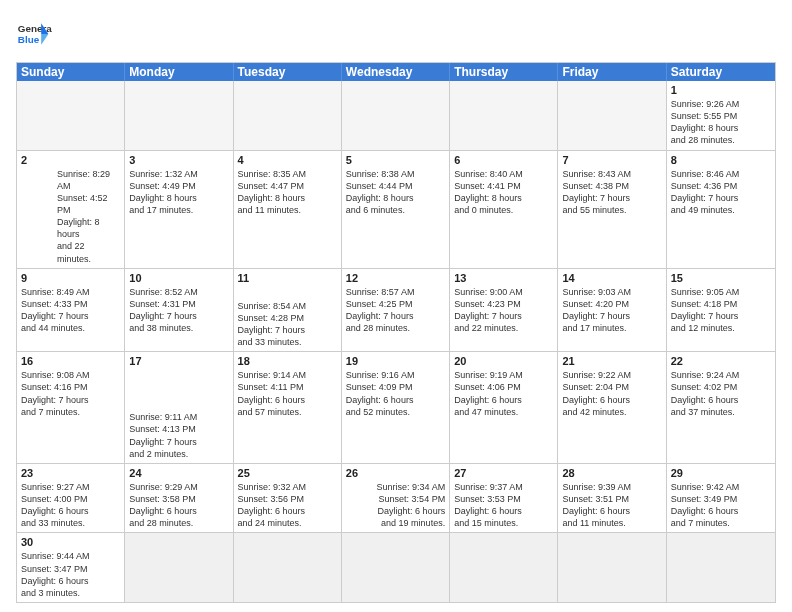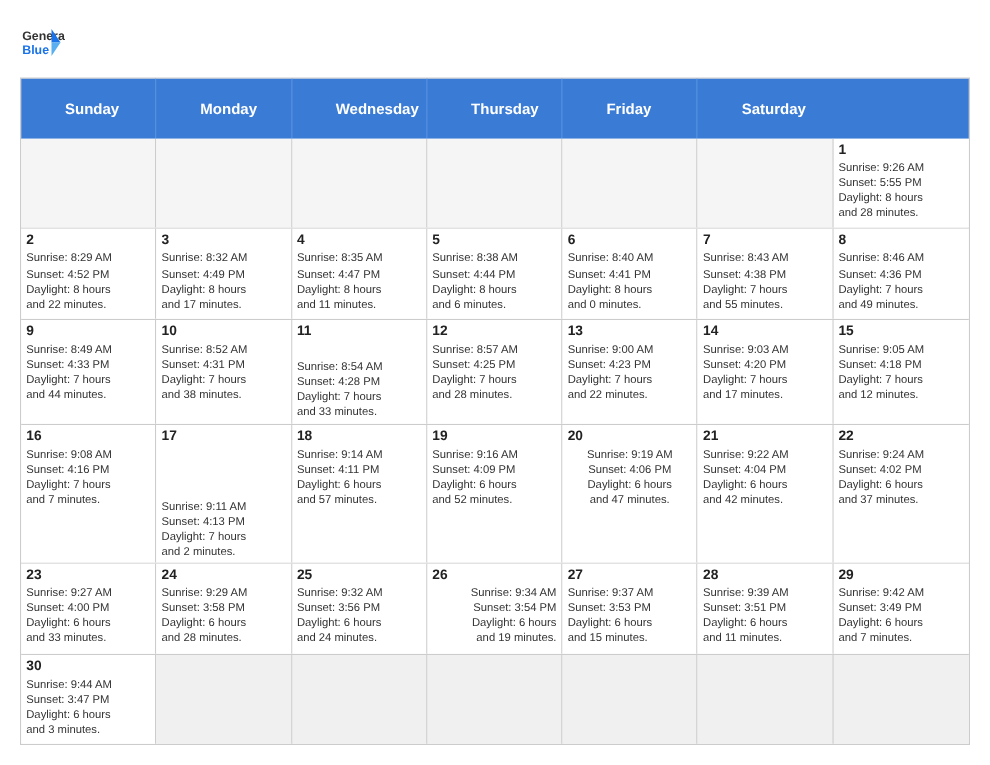--- a/index.html
+++ b/index.html
@@ -52,24 +52,23 @@
     }
     .cal-header {
       display: grid;
       grid-template-columns: repeat(7, 1fr);
       background: #3a7bd5;
     }
     .cal-header-cell {
       color: #fff;
       font-size: 12px;
       font-weight: bold;
-      padding: 17px 4px;
+      padding: 2px 4px;
       text-align: left;
       border-right: 1px solid #5590e0;
-      margin-left: 31px;
     }
     .cal-header-cell:last-child { border-right: none; }
     .cal-body {
       flex: 1;
       display: flex;
       flex-direction: column;
     }
     .cal-row {
       display: grid;
       grid-template-columns: repeat(7, 1fr);
@@ -122,20 +121,21 @@
     <div class="title-block">
       <div class="month-title"></div>
       <div class="location"></div>
     </div>
   </div>
 
   <div class="calendar">
     <div class="cal-header">
     <div class="cal-header-cell">Sunday</div>
         <div class="cal-header-cell">Monday</div>
+        <div class="cal-header-cell">Tuesday</div>
         <div class="cal-header-cell">Wednesday</div>
         <div class="cal-header-cell">Thursday</div>
         <div class="cal-header-cell">Friday</div>
         <div class="cal-header-cell">Saturday</div>
       </div>
     <div class="cal-body">
     <div class="cal-row">
           <div class="cal-cell empty"></div>
           <div class="cal-cell empty"></div>
           <div class="cal-cell empty"></div>
@@ -146,28 +146,28 @@
             <div class="day-num">1</div>
             <div class="cell-content" style="white-space: pre-line;">Sunrise: 9:26 AM
 Sunset: 5:55 PM
 Daylight: 8 hours
 and 28 minutes.</div>
           </div>
         </div>
         <div class="cal-row">
           <div class="cal-cell">
             <div class="day-num">2</div>
-            <div class="cell-content" style="white-space: pre-line;">Sunrise: 8:29 AM
+            <div class="cell-content" style="white-space: pre-line; margin-left: 36px;">Sunrise: 8:29 AM
 Sunset: 4:52 PM
 Daylight: 8 hours
 and 22 minutes.</div>
           </div>
           <div class="cal-cell">
             <div class="day-num">3</div>
-            <div class="cell-content" style="white-space: pre-line;">Sunrise: 8:32 AM
+            <div class="cell-content" style="white-space: pre-line;">Sunrise: 1:32 AM
 Sunset: 4:49 PM
 Daylight: 8 hours
 and 17 minutes.</div>
           </div>
           <div class="cal-cell">
             <div class="day-num">4</div>
             <div class="cell-content" style="white-space: pre-line;">Sunrise: 8:35 AM
 Sunset: 4:47 PM
 Daylight: 8 hours
 and 11 minutes.</div>
@@ -276,29 +276,29 @@
           </div>
           <div class="cal-cell">
             <div class="day-num">19</div>
             <div class="cell-content" style="white-space: pre-line;">Sunrise: 9:16 AM
 Sunset: 4:09 PM
 Daylight: 6 hours
 and 52 minutes.</div>
           </div>
           <div class="cal-cell">
             <div class="day-num">20</div>
-            <div class="cell-content" style="white-space: pre-line; text-align: center;">Sunrise: 9:19 AM
+            <div class="cell-content" style="white-space: pre-line;">Sunrise: 9:19 AM
 Sunset: 4:06 PM
 Daylight: 6 hours
 and 47 minutes.</div>
           </div>
           <div class="cal-cell">
             <div class="day-num">21</div>
             <div class="cell-content" style="white-space: pre-line;">Sunrise: 9:22 AM
-Sunset: 4:04 PM
+Sunset: 2:04 PM
 Daylight: 6 hours
 and 42 minutes.</div>
           </div>
           <div class="cal-cell">
             <div class="day-num">22</div>
             <div class="cell-content" style="white-space: pre-line;">Sunrise: 9:24 AM
 Sunset: 4:02 PM
 Daylight: 6 hours
 and 37 minutes.</div>
           </div>

